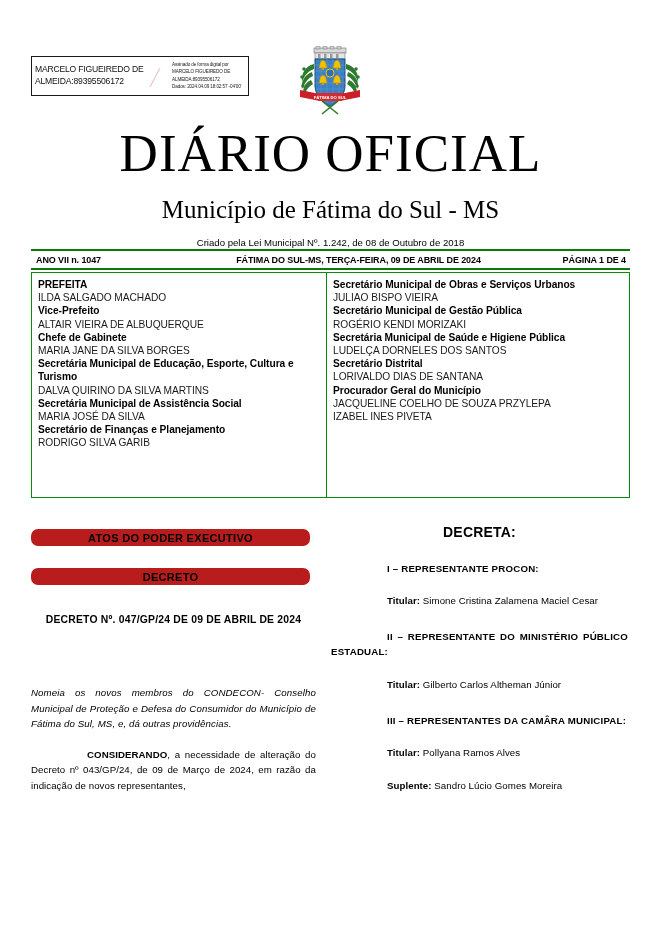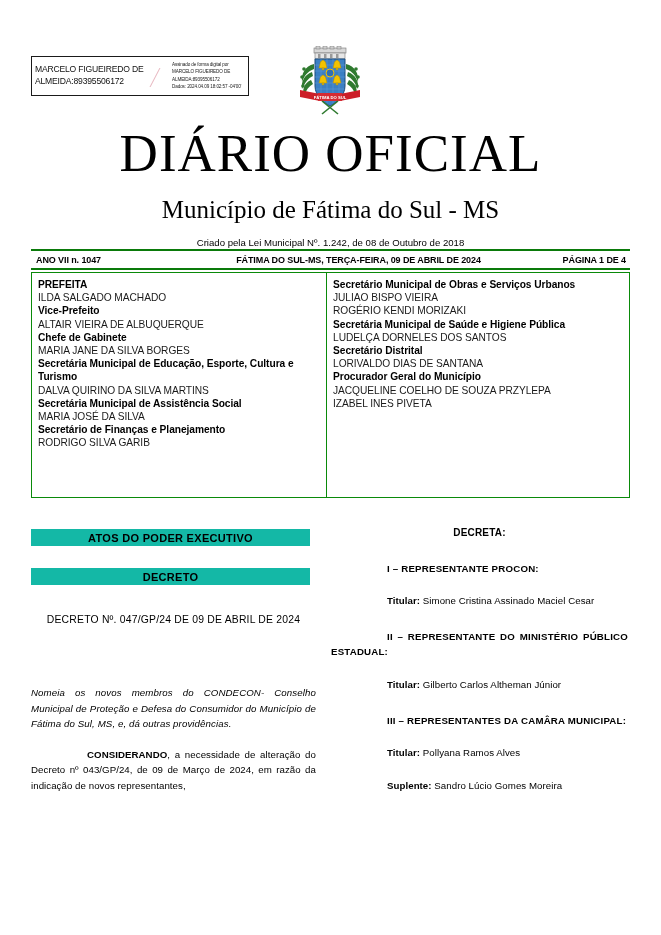--- a/index.html
+++ b/index.html
@@ -160,29 +160,30 @@
     font-size: 10.2px;
     line-height: 13.2px;
     font-weight: normal;
     letter-spacing: -0.05px;
     color: #1a1a1a;
   }
 
   
   .banner {
     position: absolute;
-    background: #14b8a6;
+    background: #b91c1c;
     color: #000000;
     font-weight: bold;
     text-align: center;
     font-size: 11px;
     letter-spacing: 0.3px;
     display: flex;
     align-items: center;
     justify-content: center;
+    border-radius: 7px;
   }
   .banner-atos {
     left: 31px;
     top: 529px;
     width: 279px;
     height: 17px;
   }
   .banner-decreto {
     left: 31px;
     top: 568px;
@@ -200,21 +201,21 @@
   .col-right {
     position: absolute;
     left: 331px;
     top: 525px;
     width: 297px;
   }
 
   .decree-title {
     font-size: 10.4px;
     line-height: 15px;
-    font-weight: normal;
+    font-weight: bold;
     text-align: center;
     letter-spacing: 0.2px;
     margin: 0 0 0 0;
   }
   .decree-summary {
     font-size: 9.7px;
     line-height: 15.5px;
     font-style: italic;
     text-align: justify;
     margin: 58px 0 0 0;
@@ -225,21 +226,21 @@
     line-height: 15.6px;
     text-align: justify;
     margin: 15px 0 0 0;
     letter-spacing: 0.05px;
   }
   .para.indent { text-indent: 56px; }
   .para.first { margin-top: 22px; }
   .para b { font-weight: bold; }
 
   .centered-bold {
-    font-size: 10px;
+    font-size: 14px;
     line-height: 15.6px;
     font-weight: bold;
     text-align: center;
     margin: 0;
     letter-spacing: 0.2px;
   }
   .heading-just {
     font-size: 9.7px;
     line-height: 15.6px;
     font-weight: bold;
@@ -375,20 +376,21 @@
       <div class="role">Secretária Municipal de Educação, Esporte, Cultura e Turismo</div>
       <div class="person">DALVA QUIRINO DA SILVA MARTINS</div>
       <div class="role">Secretária Municipal de Assistência Social</div>
       <div class="person">MARIA JOSÉ DA SILVA</div>
       <div class="role">Secretário de Finanças e Planejamento</div>
       <div class="person">RODRIGO SILVA GARIB</div>
     </div>
     <div class="officials-col right">
       <div class="role">Secretário Municipal de Obras e Serviços Urbanos</div>
       <div class="person">JULIAO BISPO VIEIRA</div>
+      <div class="role">Secretário Municipal de Gestão Pública</div>
       <div class="person">ROGÉRIO KENDI MORIZAKI</div>
       <div class="role">Secretária Municipal de Saúde e Higiene Pública</div>
       <div class="person">LUDELÇA DORNELES DOS SANTOS</div>
       <div class="role">Secretário Distrital</div>
       <div class="person">LORIVALDO DIAS DE SANTANA</div>
       <div class="role">Procurador Geral do Município</div>
       <div class="person">JACQUELINE COELHO DE SOUZA PRZYLEPA</div>
       <div class="person">IZABEL INES PIVETA</div>
     </div>
   </div>
@@ -399,21 +401,21 @@
   <div class="col-left">
     <p class="decree-title">DECRETO Nº. 047/GP/24 DE 09 DE ABRIL DE 2024</p>
     <p class="decree-summary">Nomeia os novos membros do CONDECON- Conselho Municipal de Proteção e Defesa do Consumidor do Município de Fátima do Sul, MS, e, dá outras providências.</p>
     <p class="para indent"><b>CONSIDERANDO</b><span>, a necessidade de alteração do Decreto nº 043/GP/24, de 09 de Março de 2024, em razão da indicação de novos representantes,</span></p>
   </div>
 
   <div class="col-right">
     <p class="centered-bold">DECRETA:</p>
 
     <p class="heading-just">I – REPRESENTANTE PROCON:</p>
-    <p class="member-line"><b>Titular:</b><span> Simone Cristina Assinado Maciel Cesar</span></p>
+    <p class="member-line"><b>Titular:</b><span> Simone Cristina Zalamena Maciel Cesar</span></p>
 
     <p class="heading-just">II – REPRESENTANTE DO MINISTÉRIO PÚBLICO ESTADUAL:</p>
     <p class="member-line"><b>Titular:</b><span> Gilberto Carlos Altheman Júnior</span></p>
 
     <p class="heading-just">III – REPRESENTANTES DA CAMÂRA MUNICIPAL:</p>
     <p class="member-line"><b>Titular:</b><span> Pollyana Ramos Alves</span></p>
     <p class="member-line"><b>Suplente:</b><span> Sandro Lúcio Gomes Moreira</span></p>
   </div>
 
 </div>

